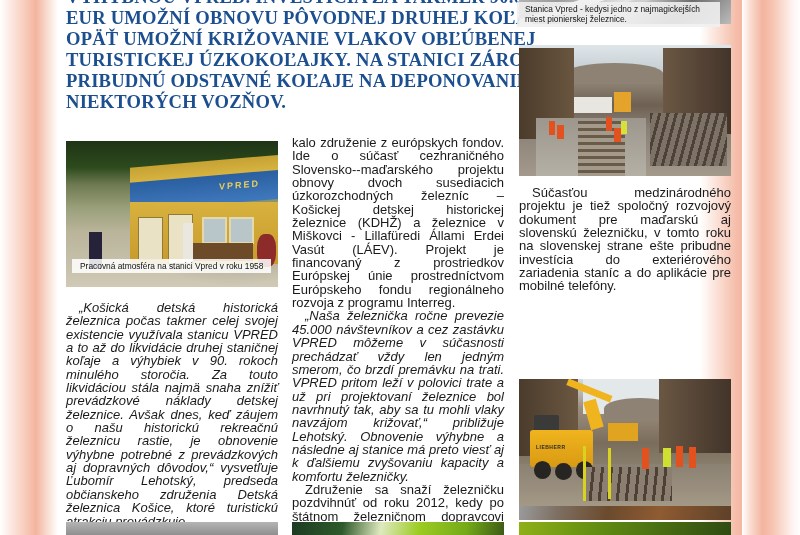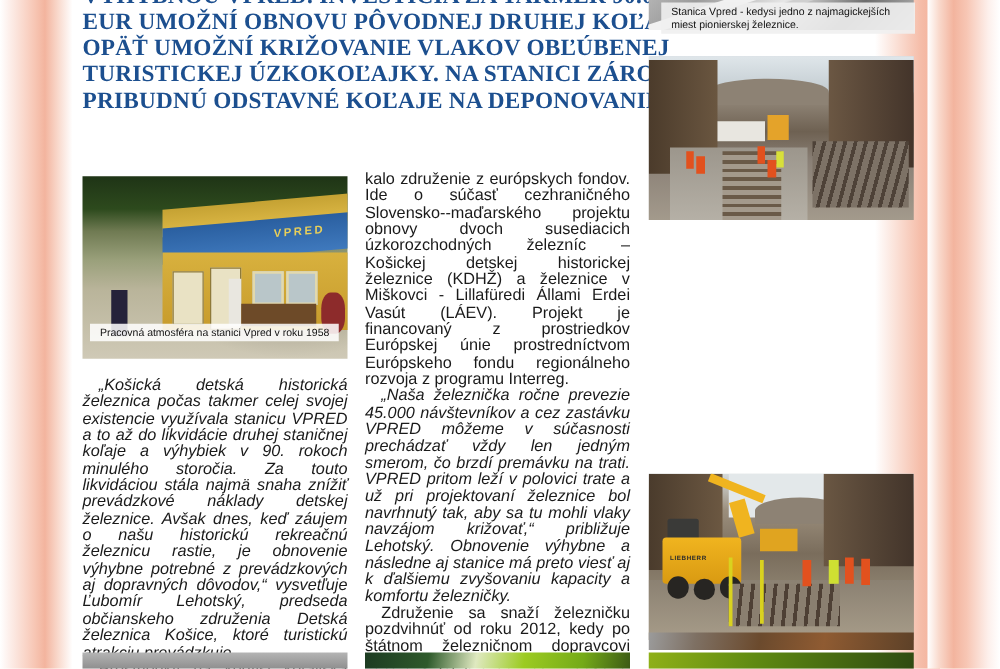--- a/index.html
+++ b/index.html
@@ -139,20 +139,21 @@
   <div class="edge-left"></div>
   <div class="edge-right2"></div>
   <div class="edge-right"></div>
 
   <div class="headline">
     <span class="ln">VÝHYBŇOU VPRED. INVESTÍCIA ZA TAKMER 90.000.-</span>
     <span class="ln">EUR UMOŽNÍ OBNOVU PÔVODNEJ DRUHEJ KOĽAJE</span>
     <span class="ln">OPÄŤ UMOŽNÍ KRIŽOVANIE VLAKOV OBĽÚBENEJ</span>
     <span class="ln">TURISTICKEJ ÚZKOKOĽAJKY. NA STANICI ZÁROVEŇ</span>
     <span class="ln">PRIBUDNÚ ODSTAVNÉ KOĽAJE NA DEPONOVANIE</span>
+    <span class="ln">NIEKTORÝCH VOZŇOV.</span>
   </div>
 
   <div class="photo" id="photo1">
     <div id="p1-roof"></div>
     <div id="p1-blue"></div>
     <div id="p1-yellow"></div>
     <div id="p1-sign">VPRED</div>
     <div class="p1-door" style="left:34%;top:52%;width:11%;height:28%"></div>
     <div class="p1-door" style="left:48%;top:50%;width:11%;height:33%"></div>
     <div class="p1-win" style="left:64%;top:52%;width:10%;height:16%"></div>
@@ -161,21 +162,21 @@
     <div id="p1-person2"></div>
     <div id="p1-bench"></div>
     <div id="p1-bike"></div>
     <div class="cap" style="left:6px;top:118px;width:186px;white-space:normal;">Pracovná atmosféra na stanici Vpred v roku 1958</div>
   </div>
 
   <div class="photo" id="photo2">
     <div id="p2-diag"></div>
     <div id="p2-diag2"></div>
   </div>
-  <div class="cap" style="left:529px;top:2px;width:190px;white-space:normal;background:rgba(240,240,240,.9);">Stanica Vpred - kedysi jedno z najmagickejších miest pionierskej železnice.</div>
+  <div class="cap" style="left:517px;top:2px;width:190px;white-space:normal;background:rgba(240,240,240,.9);">Stanica Vpred - kedysi jedno z najmagickejších miest pionierskej železnice.</div>
 
   <div class="photo" id="photo3">
     <div id="p3-sky"></div>
     <div id="p3-hill"></div>
     <div id="p3-treesL"></div>
     <div id="p3-treesR"></div>
     <div id="p3-bldg"></div>
     <div id="p3-crane"></div>
     <div id="p3-ballast"></div>
     <div id="p3-track"></div>
@@ -216,20 +217,21 @@
     <p>Prostriedky na kedysi koľajiska zis-</p>
   </div>
 
   <div class="col col2">
     <p class="noind">kalo združenie z európskych fondov. Ide o súčasť cezhraničného Slovensko--maďarského projektu obnovy dvoch susediacich úzkorozchodných železníc – Košickej detskej historickej železnice (KDHŽ) a železnice v Miškovci - Lillafüredi Állami Erdei Vasút (LÁEV). Projekt je financovaný z prostriedkov Európskej únie prostredníctvom Európskeho fondu regionálneho rozvoja z programu Interreg.</p>
     <p class="quote">„Naša železnička ročne prevezie 45.000 návštevníkov a cez zastávku VPRED môžeme v súčasnosti prechádzať vždy len jedným smerom, čo brzdí premávku na trati. VPRED pritom leží v polovici trate a už pri projektovaní železnice bol navrhnutý tak, aby sa tu mohli vlaky navzájom križovať,“ približuje Lehotský. Obnovenie výhybne a následne aj stanice má preto viesť aj k ďalšiemu zvyšovaniu kapacity a komfortu železničky.</p>
     <p>Združenie sa snaží železničku pozdvihnúť od roku 2012, kedy po štátnom železničnom dopravcovi začalo s jej prevádzkou. Nadšenci postupne spojazd-</p>
   </div>
 
   <div class="col col3">
+    <p>Súčasťou medzinárodného projektu je tiež spoločný rozvojový dokument pre maďarskú aj slovenskú železničku, v tomto roku na slovenskej strane ešte pribudne investícia do exteriérového zariadenia staníc a do aplikácie pre mobilné telefóny.</p>
   </div>
 
   <div id="strip-d"></div>
   <div id="strip-a"></div>
   <div id="strip-b"></div>
   <div id="strip-c"></div>
 
 </div>
 
 </body></html>

